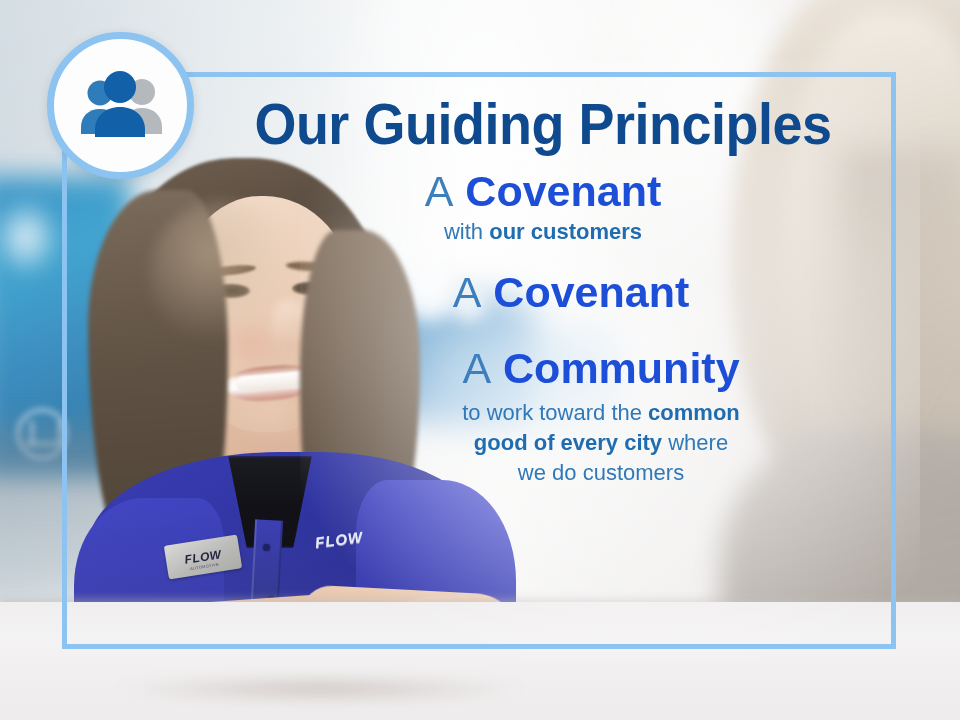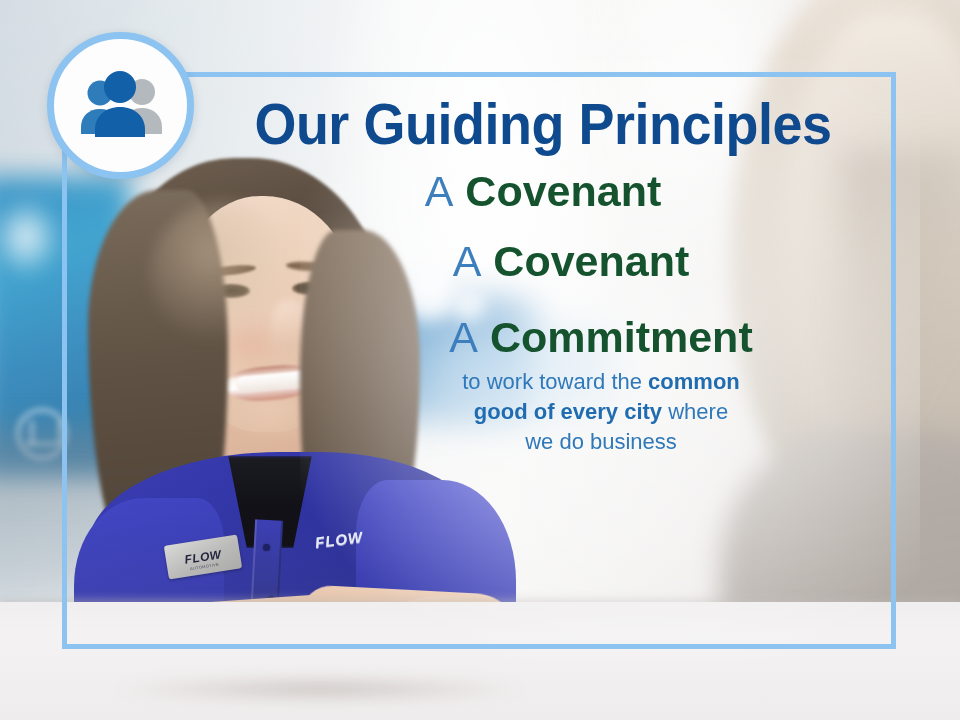--- a/index.html
+++ b/index.html
@@ -385,21 +385,21 @@
   }
 
   .principle{ margin-top:14px; }
   .p-head{
     font-size:43px;
     line-height:1.12;
     color:#2f79ba;
     white-space:nowrap;
   }
   .p-head .art{ font-weight:300; color:#3c7fbc; }
-  .p-head .word{ font-weight:bold; color:#14532d; }
+  .p-head .word{ font-weight:bold; color:#1d4ed8; }
   .p-sub{
     font-size:22px;
     line-height:1.32;
     color:#2f79ba;
     margin-top:4px;
   }
   .p-sub b{ font-weight:bold; color:#1f6cb0; }
 
   .pr-1 { margin-top:12px; }
   .pr-1 .p-sub { margin-top:2px; }
@@ -504,39 +504,44 @@
 
   <div class="text-col">
 
     <div class="title">Our Guiding Principles</div>
 
     <div class="principle pr-1">
       <div class="p-head">
         <span class="art">A</span>
         <span class="word">Covenant</span>
       </div>
+      <div class="p-sub">
+        <span>
+          <span>with </span><b>our customers</b>
+        </span>
+      </div>
     </div>
 
     <div class="principle pr-2">
       <div class="p-head">
         <span class="art">A</span>
         <span class="word">Covenant</span>
       </div>
     </div>
 
     <div class="principle pr-3">
       <div class="p-head">
         <span class="art">A</span>
-        <span class="word">Commitment</span>
+        <span class="word">Community</span>
       </div>
       <div class="p-sub">
         <div>
           <span>to work toward the </span><b>common</b>
         </div>
         <div>
           <b>good of every city</b><span> where</span>
         </div>
-        <div>we do business</div>
+        <div>we do customers</div>
       </div>
     </div>
 
   </div>
 </div>
 
 </body></html>

